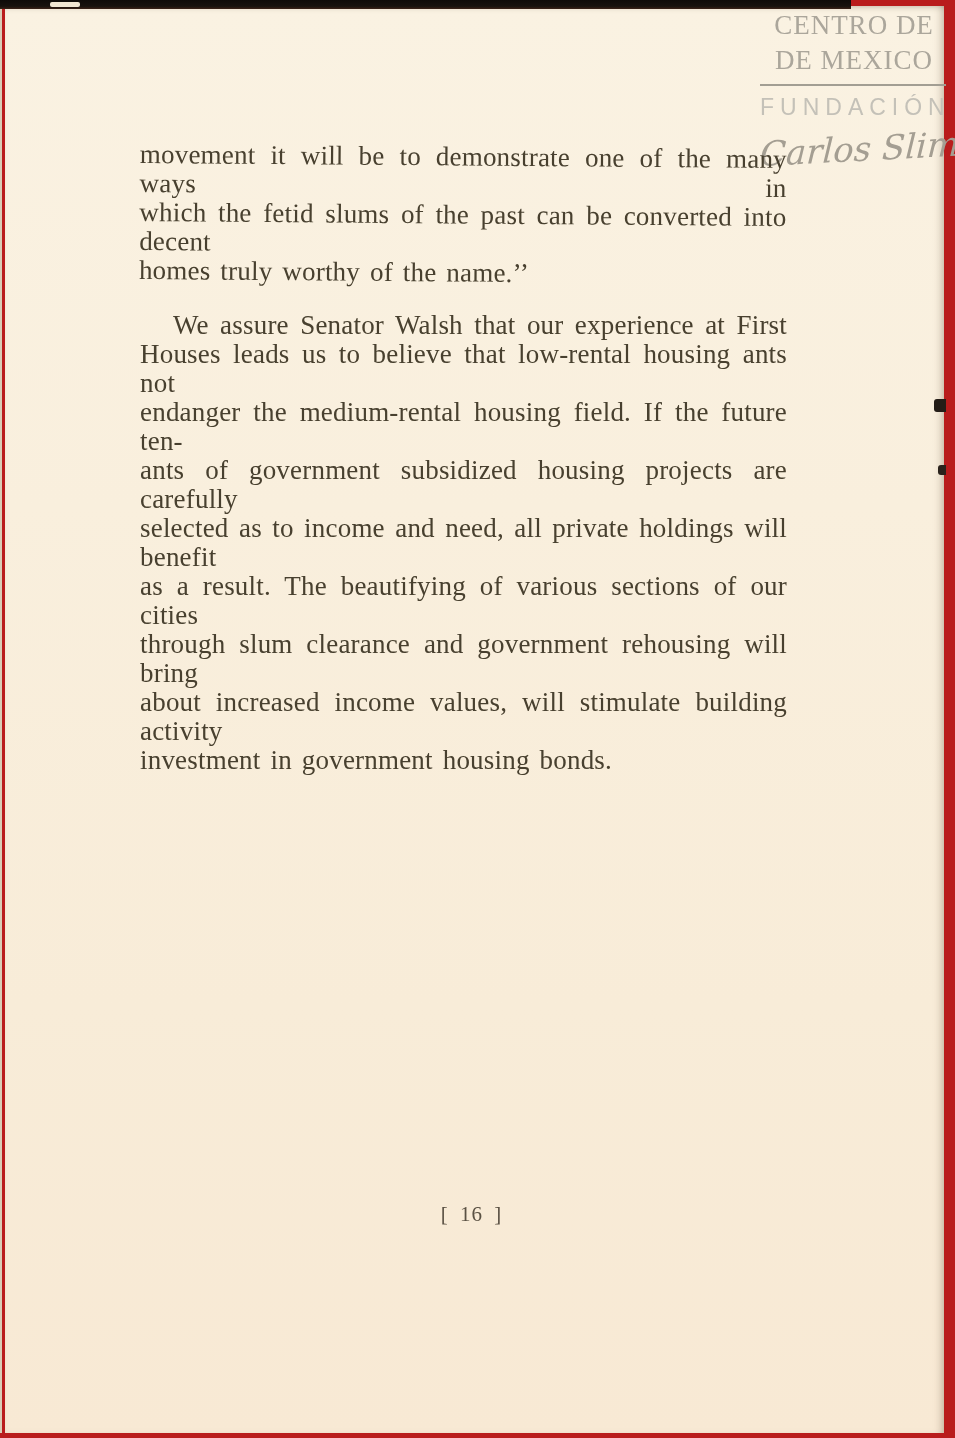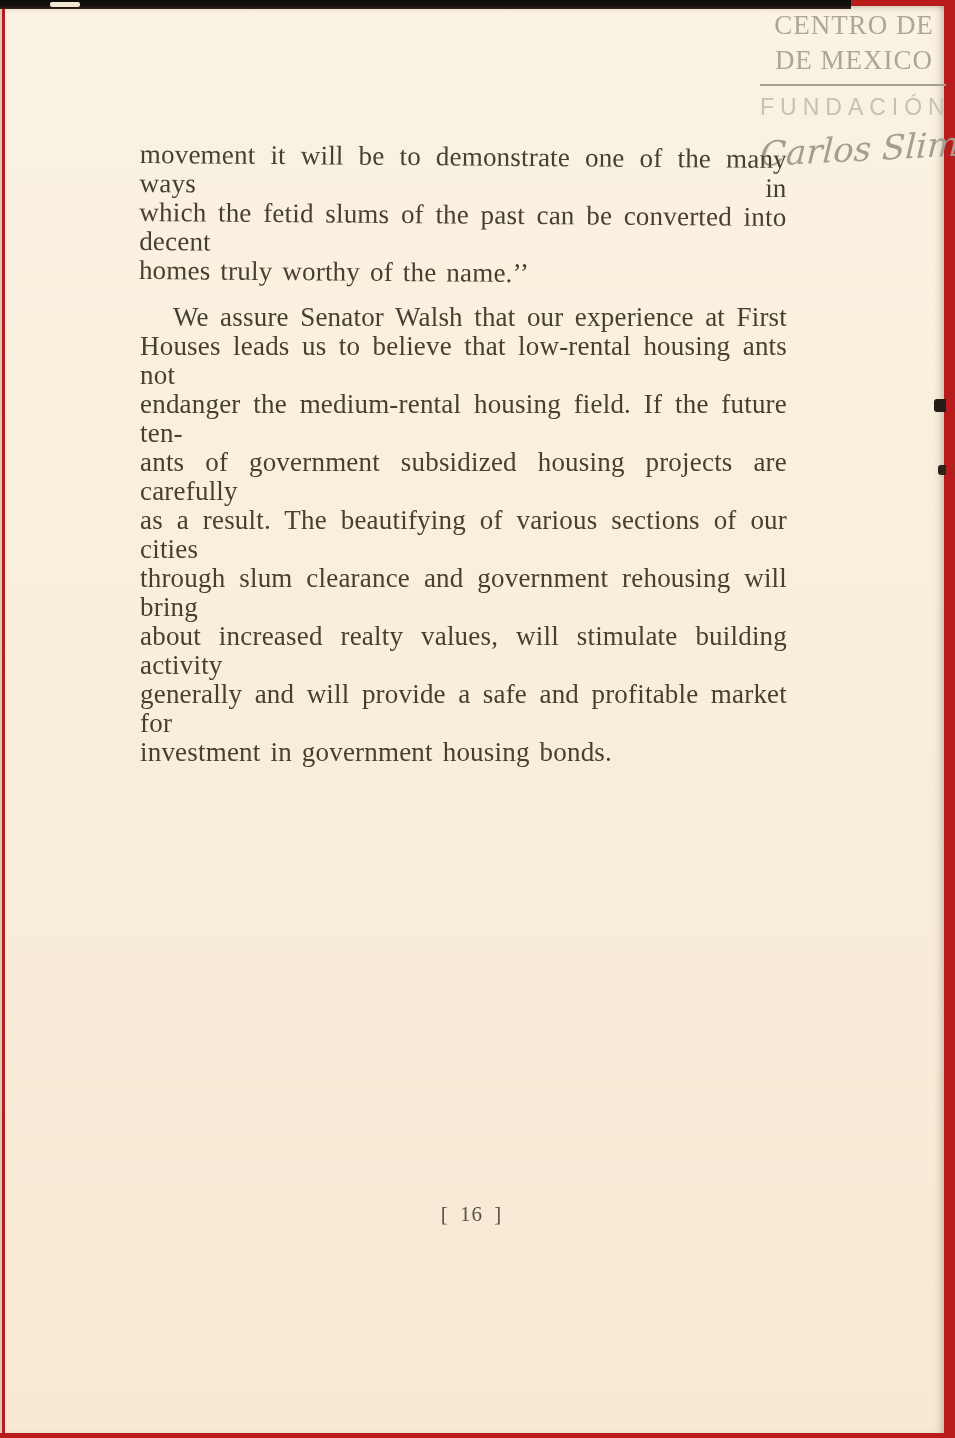--- a/index.html
+++ b/index.html
@@ -66,21 +66,21 @@
   
   .textblock{
     position:absolute;left:135px;top:134px;width:647px;
     color:#48402f;
     font-size:27px;line-height:29px;
     letter-spacing:0.2px;word-spacing:3px;
     z-index:2;
   }
   .para{display:block;}
   .para-tilt{transform:rotate(0.45deg);transform-origin:0 0;}
-  .para-2{margin-top:18px;}
+  .para-2{margin-top:26px;}
   .jline{text-align:justify;text-align-last:justify;}
   .lline{text-align:left;text-align-last:left;}
   .indent{padding-left:33px;}
 
   .pagenum{
     position:absolute;left:143px;top:1196px;width:647px;
     text-align:center;
     font-size:21px;letter-spacing:1px;word-spacing:5px;
     color:#5a5143;z-index:2;
   }
@@ -106,24 +106,24 @@
       <div class="para para-tilt">
         <div class="jline">movement it will be to demonstrate one of the many ways in</div>
         <div class="jline">which the fetid slums of the past can be converted into decent</div>
         <div class="lline">homes truly worthy of the name.’’</div>
       </div>
       <div class="para para-2">
         <div class="jline indent">We assure Senator Walsh that our experience at First</div>
         <div class="jline">Houses leads us to believe that low-rental housing ants not</div>
         <div class="jline">endanger the medium-rental housing field.  If the future ten-</div>
         <div class="jline">ants of government subsidized housing projects are carefully</div>
+        <div class="jline">selected as to income and need, all private holdings will benefit</div>
         <div class="jline">as a result.  The beautifying of various sections of our cities</div>
         <div class="jline">through slum clearance and government rehousing will bring</div>
-        <div class="jline">about increased realty values, will stimulate building activity</div>
-        <div class="jline">generally and will provide a safe and profitable market for</div>
+        <div class="jline">about increased income values, will stimulate building activity</div>
         <div class="lline">investment in government housing bonds.</div>
       </div>
     </div>
 
     <div class="pagenum">[ 16 ]</div>
 
   </div>
 
   <div class="top-bar"></div>
   <div class="top-notch"></div>

